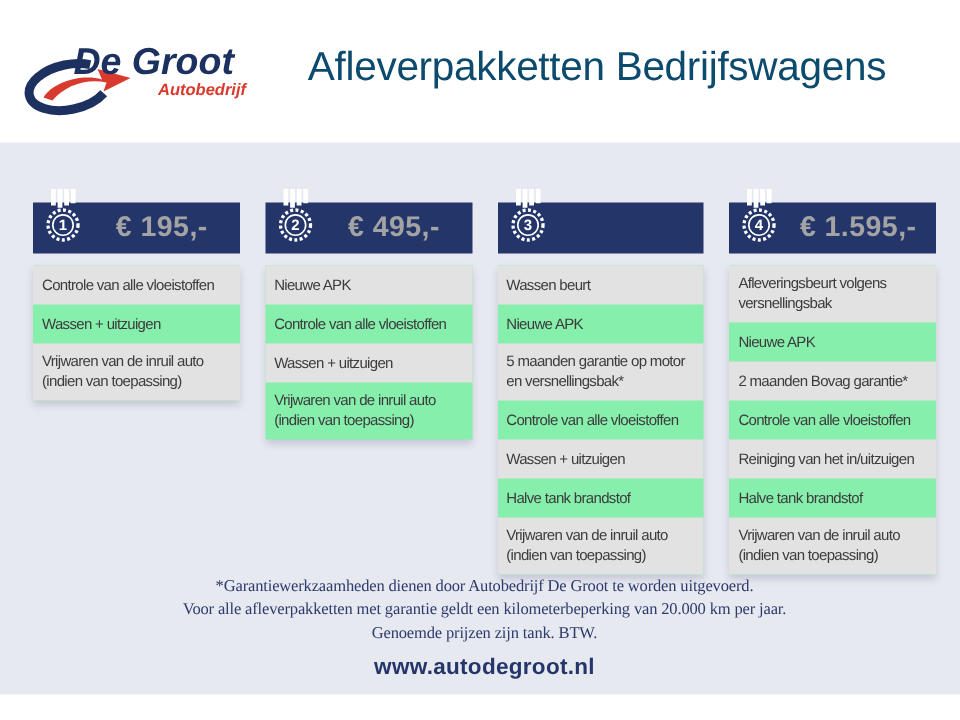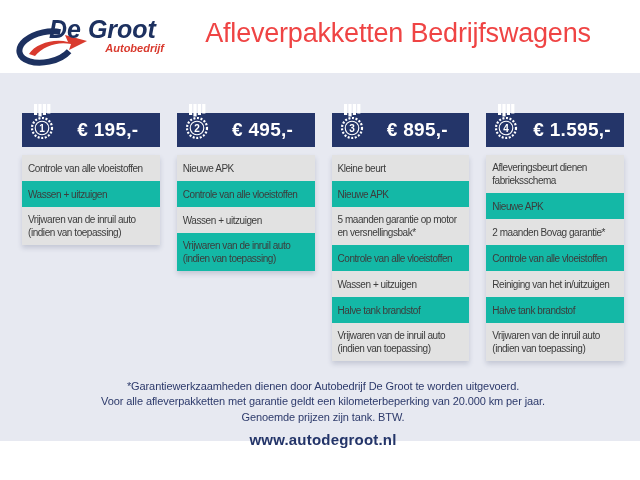--- a/index.html
+++ b/index.html
@@ -5,66 +5,67 @@
   * { margin:0; padding:0; box-sizing:border-box; }
   html,body { width:640px; height:480px; overflow:hidden; }
   body {
     font-family:"Liberation Sans", sans-serif;
     background:#ffffff;
   }
   .page { width:640px; height:480px; background:#ffffff; }
 
   
   .header {
-    height:73px; background:#ffffff;
+    height:95px; background:#ffffff;
     display:flex; align-items:center;
     padding:0 12px 0 16px;
   }
   .logo { flex:0 0 auto; width:152px; height:60px; }
   .page-title {
     flex:1; text-align:center;
-    color:#ef4444; font-size:27px; font-weight:normal;
+    color:#0c4a6e; font-size:27px; font-weight:normal;
     letter-spacing:-0.2px; padding-bottom:6px;
   }
 
   
   .body {
     height:368px; background:#e7e9f1;
     padding:40px 16px 0 22px;
   }
   .grid {
     display:grid; grid-template-columns:repeat(4, 1fr);
     gap:17px; align-items:start;
   }
   .colhead {
     position:relative; background:#243569; height:34px;
     display:flex; align-items:center; justify-content:center;
     padding-left:34px;
   }
   .medal { position:absolute; left:5px; top:-9px; }
   .price {
-    color:#ffffff; font-weight:bold; font-size:19px;
+    color:#a3a3a3; font-weight:bold; font-size:19px;
     letter-spacing:0.3px; white-space:nowrap;
   }
   .card {
-    background:#14b8a6; margin-top:8px; padding:0;
+    background:#86efac; margin-top:8px; padding:0;
     box-shadow:0 3px 5px rgba(40,50,90,0.18);
   }
   .row {
     padding:6px 6px; font-size:10px; letter-spacing:-0.45px;
     color:#3c3c3c; line-height:1.3; min-height:26px;
     display:flex; align-items:center;
   }
   .row.odd { background:#e2e2e2; }
 
   
   .footnotes {
-    margin-top:18px; text-align:center;
+    margin-top:1px; text-align:center;
     color:#2d3a6b; font-size:11px; line-height:1.4;
     letter-spacing:-0.1px;
+    font-family:Liberation Serif, serif;
   }
   .website {
     margin-top:6px; text-align:center;
     color:#243569; font-weight:bold; font-size:15px;
     letter-spacing:0.2px;
   }
 </style>
 </head>
 <body>
 
@@ -127,24 +128,23 @@
           <div class="colhead">
             <svg class="medal" width="30" height="44" viewBox="0 0 30 44">
               <rect x="7" y="0" width="3.2" height="11" fill="#ffffff"></rect>
               <rect x="11.4" y="0" width="3.2" height="12.5" fill="#ffffff"></rect>
               <rect x="15.8" y="0" width="3.2" height="11" fill="#ffffff"></rect>
               <rect x="20.2" y="0" width="3.2" height="9.5" fill="#ffffff"></rect>
               <circle cx="15" cy="24" r="10" fill="none" stroke="#ffffff" stroke-width="2.2" stroke-dasharray="2 1.6"></circle>
               <circle cx="15" cy="24" r="6.8" fill="none" stroke="#ffffff" stroke-width="1.1"></circle>
               <text x="15" y="27.6" font-size="10" font-weight="bold" fill="#ffffff" text-anchor="middle">3</text>
             </svg>
-            <span class="price">€ 895,-</span>
           </div>
           <div class="card">
-            <div class="row odd">Kleine beurt</div>
+            <div class="row odd">Wassen beurt</div>
             <div class="row">Nieuwe APK</div>
             <div class="row odd">5 maanden garantie op motor en versnellingsbak*</div>
             <div class="row">Controle van alle vloeistoffen</div>
             <div class="row odd">Wassen + uitzuigen</div>
             <div class="row">Halve tank brandstof</div>
             <div class="row odd">Vrijwaren van de inruil auto (indien van toepassing)</div>
           </div>
         </div>
         <div class="col">
           <div class="colhead">
@@ -153,21 +153,21 @@
               <rect x="11.4" y="0" width="3.2" height="12.5" fill="#ffffff"></rect>
               <rect x="15.8" y="0" width="3.2" height="11" fill="#ffffff"></rect>
               <rect x="20.2" y="0" width="3.2" height="9.5" fill="#ffffff"></rect>
               <circle cx="15" cy="24" r="10" fill="none" stroke="#ffffff" stroke-width="2.2" stroke-dasharray="2 1.6"></circle>
               <circle cx="15" cy="24" r="6.8" fill="none" stroke="#ffffff" stroke-width="1.1"></circle>
               <text x="15" y="27.6" font-size="10" font-weight="bold" fill="#ffffff" text-anchor="middle">4</text>
             </svg>
             <span class="price">€ 1.595,-</span>
           </div>
           <div class="card">
-            <div class="row odd">Afleveringsbeurt dienen fabrieksschema</div>
+            <div class="row odd">Afleveringsbeurt volgens versnellingsbak</div>
             <div class="row">Nieuwe APK</div>
             <div class="row odd">2 maanden Bovag garantie*</div>
             <div class="row">Controle van alle vloeistoffen</div>
             <div class="row odd">Reiniging van het in/uitzuigen</div>
             <div class="row">Halve tank brandstof</div>
             <div class="row odd">Vrijwaren van de inruil auto (indien van toepassing)</div>
           </div>
         </div>
       </div>
 

